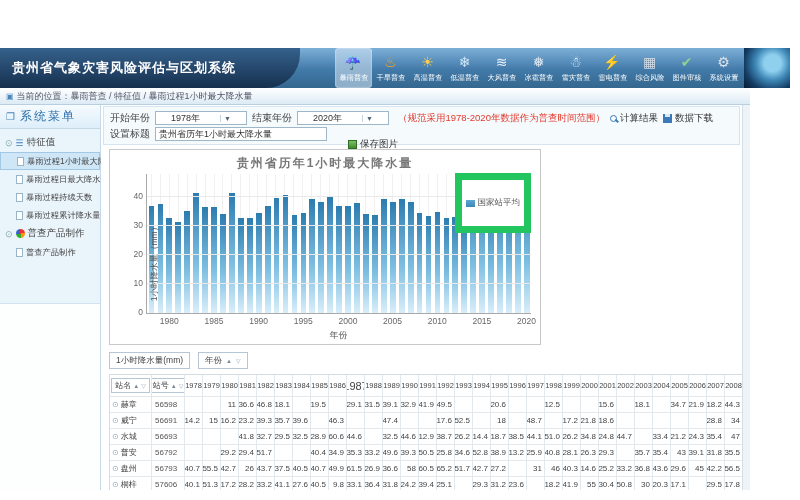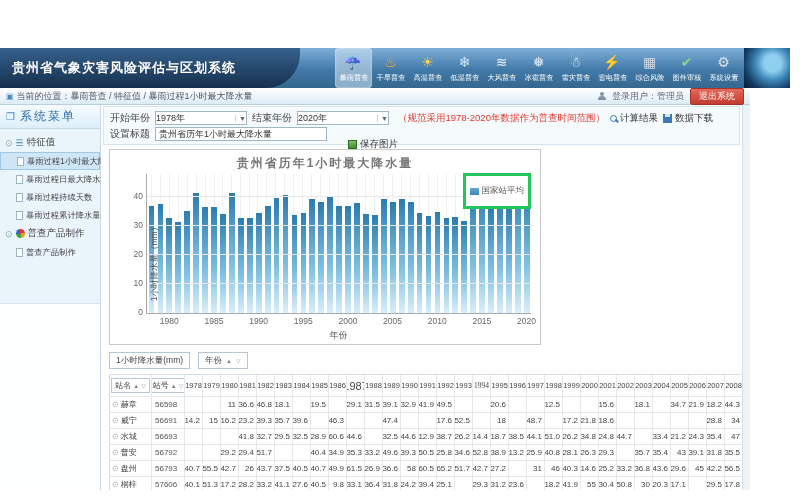--- a/index.html
+++ b/index.html
@@ -50,35 +50,35 @@
   .tree-item span.lbl { transform:scale(.92); transform-origin:left center; }
 
   
   .main { position:absolute; left:101px; top:105px; width:641px; height:385px; background:#fff; overflow:hidden; }
   .scroll-strip { position:absolute; left:742px; top:105px; width:8px; height:385px; background:#eef3f8; border-left:1px solid #d4dfe8; }
 
   .toolbar { margin:1px 2px 0 2px; background:#f5fafd; border:1px solid #d6e4ef; padding:3px 6px 2px 6px; font-size:10px; color:#333; }
   .tb-row { display:flex; align-items:center; height:16px; gap:5px; }
   .tb-label { color:#444; }
   .sel-box { width:92px; height:14px; border:1px solid #9fb6c9; background:#fff; display:flex; align-items:center;
-    font-size:9px; padding:0 0; color:#333; cursor:pointer; }
+    font-size:9px; padding:0 15px; color:#333; cursor:pointer; }
   .sel-box .arrow { margin-left:auto; font-size:7px; color:#567; border-left:1px solid #c5d4e0; padding-left:3px; }
   .note { color:#e23a2e; font-size:9.5px; margin-left:4px; white-space:nowrap; }
   .link-btn { display:flex; align-items:center; gap:3px; color:#333; cursor:pointer; white-space:nowrap; font-size:9.5px; }
   .ic-search { width:7px; height:7px; border:1.5px solid #3a7ab8; border-radius:50%; position:relative; display:inline-block; }
   .ic-search:after { content:''; position:absolute; width:4px; height:1.5px; background:#3a7ab8; right:-3px; bottom:-1px; transform:rotate(45deg); }
   .ic-disk { width:9px; height:9px; background:#3a7ab8; position:relative; display:inline-block; }
   .ic-disk:after { content:''; position:absolute; left:2px; top:0; width:5px; height:3px; background:#d8e8f4; }
   .ic-pic { width:9px; height:9px; background:linear-gradient(#7fc06a,#3f8a2e); border:1px solid #2e6e22; display:inline-block; }
   .txt-input { width:172px; height:14px; border:1px solid #9fb6c9; font-size:9px; padding:0 3px; color:#333; font-family:"Liberation Sans",sans-serif; }
 
   
   .chart-box { position:relative; margin:4px 0 0 8px; width:432px; height:196px; border:1px solid #c9c9c9; background:#fff; }
   .chart-title { position:absolute; top:5px; width:100%; text-align:center; font-size:12px; font-weight:bold; color:#777; letter-spacing:2px; }
-  .legend { position:absolute; top:23px; right:9px; border:3px solid #22c55e; background:#fff; padding:9px 4px;
+  .legend { position:absolute; top:23px; right:9px; border:7px solid #22c55e; background:#fff; padding:17px 4px;
     display:flex; align-items:center; gap:3px; font-size:8.5px; color:#555; z-index:5;font-family:Liberation Mono, monospace; }
   .legend .sw { width:9px; height:7px; background:linear-gradient(#5fa8d4,#3c86b6); display:inline-block; }
   .plot { position:absolute; left:36px; right:9px; top:24px; bottom:30px; border-left:1px solid #a9a9a9; border-bottom:1px solid #a9a9a9; }
   .hgrid { position:absolute; left:0; right:0; height:1px; background:#e9e9e9; }
   .bars { position:absolute; inset:0; display:flex; align-items:flex-end; }
   .slot { flex:1 1 0; height:100%; display:flex; align-items:flex-end; justify-content:center;
     background:linear-gradient(to right, transparent calc(50% - 1px), #f0f0f0 calc(50% - 1px), #f0f0f0 50%, transparent 50%); }
   .bar { width:64%; background:linear-gradient(#2c7cb0, #7fc0e2 60%, #d9eefa 100%); }
   .ytick { position:absolute; left:-30px; width:26px; text-align:right; font-size:8.5px; color:#666; }
   .xtick { position:absolute; top:calc(100% + 3px); transform:translateX(-50%); font-size:8.5px; color:#666; }
@@ -158,25 +158,20 @@
         <span class="nav-lb">系统设置</span>
       </div>
     </div>
   <div class="globe"></div>
 </div>
 
 <div class="crumb-bar">
   <span class="loc-ic">▣</span>
   <span>当前的位置：</span>
   <span>暴雨普查 / 特征值 / 暴雨过程1小时最大降水量</span>
-  <span class="crumb-right">
-    <span class="user-ic"></span>
-    <span style="color:#667;">登录用户：管理员</span>
-    <span class="logout-btn">退出系统</span>
-  </span>
 </div>
 
 <div class="sidebar">
   <div class="sidebar-hd">
     <span class="win-ic">❐</span>
     <span class="ttl">系统菜单</span>
   </div>
   <div class="menu-body">
     <div class="tree-group">
       <span class="exp">⊙</span>
@@ -443,21 +438,21 @@
         <div class="th c-yr" style="font-size: 7.5px;">1984</div>
         <div class="th c-yr" style="font-size: 7.5px;">1985</div>
         <div class="th c-yr" style="font-size: 7.5px;">1986</div>
         <div class="th c-yr" style="font-size: 11px;">1987</div>
         <div class="th c-yr" style="font-size: 7.5px;">1988</div>
         <div class="th c-yr" style="font-size: 7.5px;">1989</div>
         <div class="th c-yr" style="font-size: 7.5px;">1990</div>
         <div class="th c-yr" style="font-size: 7.5px;">1991</div>
         <div class="th c-yr" style="font-size: 7.5px;">1992</div>
         <div class="th c-yr" style="font-size: 7.5px;">1993</div>
-        <div class="th c-yr" style="font-size: 7.5px; font-family: Liberation Serif, serif;">1994</div>
+        <div class="th c-yr" style="font-size: 7.5px;">1994</div>
         <div class="th c-yr" style="font-size: 7.5px;">1995</div>
         <div class="th c-yr" style="font-size: 7.5px;">1996</div>
         <div class="th c-yr" style="font-size: 7.5px;">1997</div>
         <div class="th c-yr" style="font-size: 7.5px;">1998</div>
         <div class="th c-yr" style="font-size: 7.5px;">1999</div>
         <div class="th c-yr" style="font-size: 7.5px;">2000</div>
         <div class="th c-yr" style="font-size: 7.5px;">2001</div>
         <div class="th c-yr" style="font-size: 7.5px;">2002</div>
         <div class="th c-yr" style="font-size: 7.5px;">2003</div>
         <div class="th c-yr" style="font-size: 7.5px;">2004</div>

